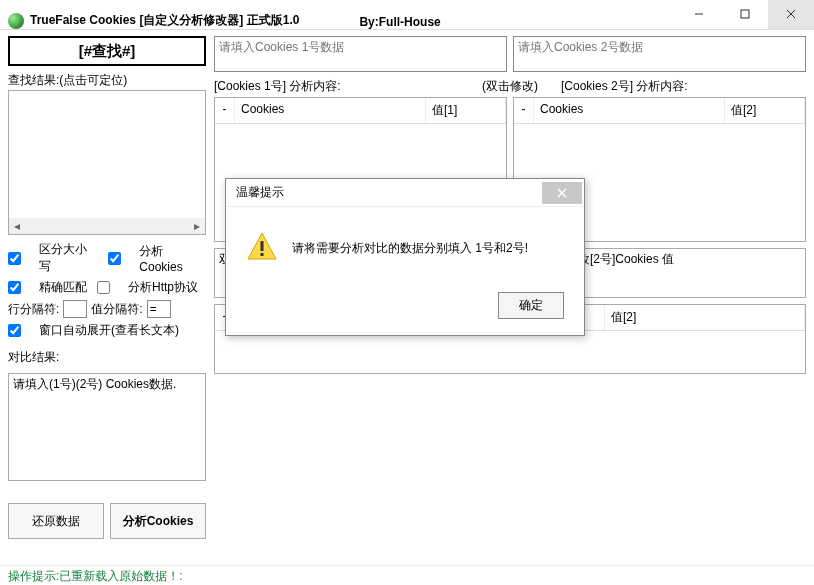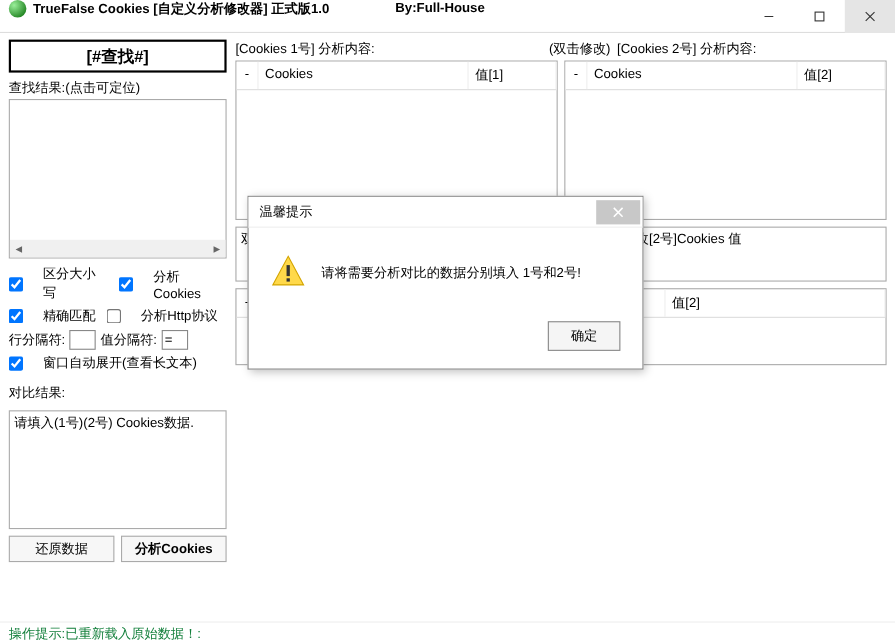--- a/index.html
+++ b/index.html
@@ -1,18 +1,18 @@
 <!DOCTYPE html>
 <html><head>
 <meta charset="utf-8">
 <style>
 * { box-sizing: border-box; margin: 0; padding: 0; font-family: "Microsoft YaHei", SimSun, sans-serif; font-size: 12px; }
 body { width: 814px; height: 585px; background: #fff; overflow: hidden; position: relative; }
 
-.titlebar { height: 30px; background: #fff; display: flex; align-items: flex-start; padding: 0 0 0 8px; border-bottom: 1px solid #ddd; }
+.titlebar { height: 30px; background: #fff; display: flex; align-items: flex-end; padding: 0 0 0 8px; border-bottom: 1px solid #ddd; }
 .titlebar .app-icon { width: 16px; height: 16px; border-radius: 50%; background: radial-gradient(circle at 30% 30%, #9e9, #060); margin-right: 6px; }
 .titlebar .title-text { font-weight: bold; flex: 0 0 auto; }
 .titlebar .title-by { font-weight: bold; margin-left: 60px; }
 .titlebar .spacer { flex: 1; }
 .titlebar .win-btn { width: 46px; height: 30px; display: flex; align-items: center; justify-content: center; color: #333; }
 .titlebar .win-btn.close { background: #e5e5e5; }
 .titlebar .win-btn svg { width: 10px; height: 10px; }
 
 .content { display: flex; height: 535px; }
 
@@ -26,30 +26,30 @@
 .check-row { display: flex; gap: 10px; margin-bottom: 4px; align-items: center; }
 .check-row label { display: flex; align-items: center; gap: 18px; cursor: pointer; }
 .check-row input[type=checkbox] { width: 13px; height: 13px; }
 
 .sep-row { display: flex; align-items: center; gap: 4px; margin-bottom: 4px; }
 .sep-row input[type=text] { width: 24px; height: 18px; border: 1px solid #888; padding: 0 2px; }
 
 .compare-block { border: 1px solid #aaa; margin-top: 6px; height: 108px; padding: 2px 4px; }
 
 .btn-row { display: flex; gap: 6px; margin-top: 6px; }
-.btn { border: 1px solid #aaa; background: #f7f7f7; height: 24px; flex: 1; display: flex; align-items: center; justify-content: center; cursor: pointer; }
+.btn { border: 1px solid #aaa; background: #f7f7f7; height: 36px; flex: 1; display: flex; align-items: center; justify-content: center; cursor: pointer; margin-top: 16px; }
 .btn.primary { font-weight: bold; }
 
 .right-col { flex: 1; padding: 6px 8px 6px 4px; display: flex; flex-direction: column; }
 .inputs-row { display: flex; gap: 6px; height: 36px; margin-bottom: 6px; }
 .cookie-input { flex: 1; border: 1px solid #888; padding: 2px 4px; color: #999; background: #fff; resize: none; }
 
 .analysis-row { display: flex; gap: 6px; margin-bottom: 2px; }
 .analysis-label { flex: 1; }
-.dbl-label { width: 90px; text-align: right; }
+.dbl-label { width: 90px; text-align: center; }
 
 .grid-row { display: flex; gap: 6px; height: 145px; margin-bottom: 6px; }
 .grid { flex: 1; border: 1px solid #aaa; background: #fff; overflow: hidden; }
 .grid-header { display: flex; background: #fff; border-bottom: 1px solid #ddd; }
 .grid-header .gh { padding: 4px 6px; border-right: 1px solid #eee; }
 .gh.expand { width: 20px; text-align: center; }
 .gh.name { flex: 1; }
 
 .modify-row { display: flex; gap: 6px; height: 50px; margin-bottom: 6px; }
 .modify-box { flex: 1; border: 1px solid #aaa; padding: 2px 4px; }
@@ -148,20 +148,24 @@
     <div class="compare-block">
       <span>请填入(1号)(2号) Cookies数据.</span>
     </div>
     <div class="btn-row">
       <div class="btn">还原数据</div>
       <div class="btn primary">分析Cookies</div>
     </div>
   </div>
 
   <div class="right-col">
+    <div class="inputs-row">
+      <textarea class="cookie-input" placeholder="请填入Cookies 1号数据" style=""></textarea>
+      <textarea class="cookie-input" placeholder="请填入Cookies 2号数据" style=""></textarea>
+    </div>
     <div class="analysis-row">
       <div class="analysis-label">[Cookies 1号] 分析内容:</div>
       <div class="dbl-label">(双击修改)</div>
       <div class="analysis-label">[Cookies 2号] 分析内容:</div>
     </div>
     <div class="grid-row">
       <div class="grid">
         <div class="grid-header">
           <div class="gh expand">-</div>
           <div class="gh name">Cookies</div>

